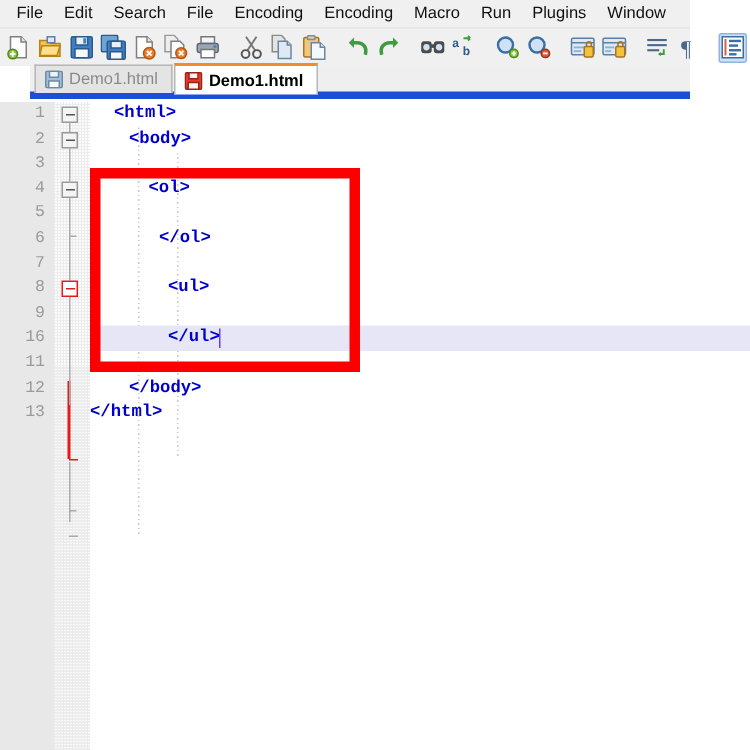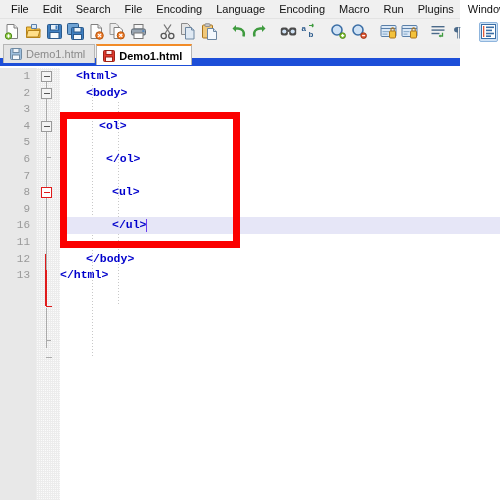--- a/index.html
+++ b/index.html
@@ -33,23 +33,23 @@
     width:20px;height:20px;margin-right:2px;
     display:flex;align-items:center;justify-content:center;
     box-sizing:border-box;border:1px solid transparent;border-radius:2px;
   }
   .tb-btn.active{border:1px solid #8fb5dd;background:#cfe2f5;}
   .tb-sep{width:1px;height:17px;background:#c9c9c9;margin:0 4px;}
 
   
   .tabbar{
     height:22px;background:#efefef;
-    border-bottom:8px solid #1d4ed8;
-    display:flex;align-items:flex-start;
-    padding-left:3px;box-sizing:border-box;position:relative;
+    border-bottom:5px solid #1d4ed8;
+    display:flex;align-items:center;
+    padding-left:3px;box-sizing:border-box;position:relative;margin-left:20px;
   }
   .tab{
     height:19px;display:flex;align-items:center;
     padding:0 9px 0 6px;box-sizing:border-box;
     font-size:11px;margin-right:1px;position:relative;
     border:1px solid #b6b6b6;border-bottom:none;
   }
   .tab.inactive{background:#e4e4e4;color:#8a8a8a;}
   .tab.active{
     background:#ffffff;color:#000000;height:21px;
@@ -131,21 +131,20 @@
 <body>
 
 <div id="app">
 
   <div class="menubar">
     <div class="menu-item">File</div>
     <div class="menu-item">Edit</div>
     <div class="menu-item">Search</div>
     <div class="menu-item">File</div>
     <div class="menu-item">Encoding</div>
-    <div class="menu-item">Language</div>
     <div class="menu-item">Encoding</div>
     <div class="menu-item">Macro</div>
     <div class="menu-item">Run</div>
     <div class="menu-item">Plugins</div>
     <div class="menu-item">Window</div>
 
   </div>
 
   <div class="toolbar">
 

